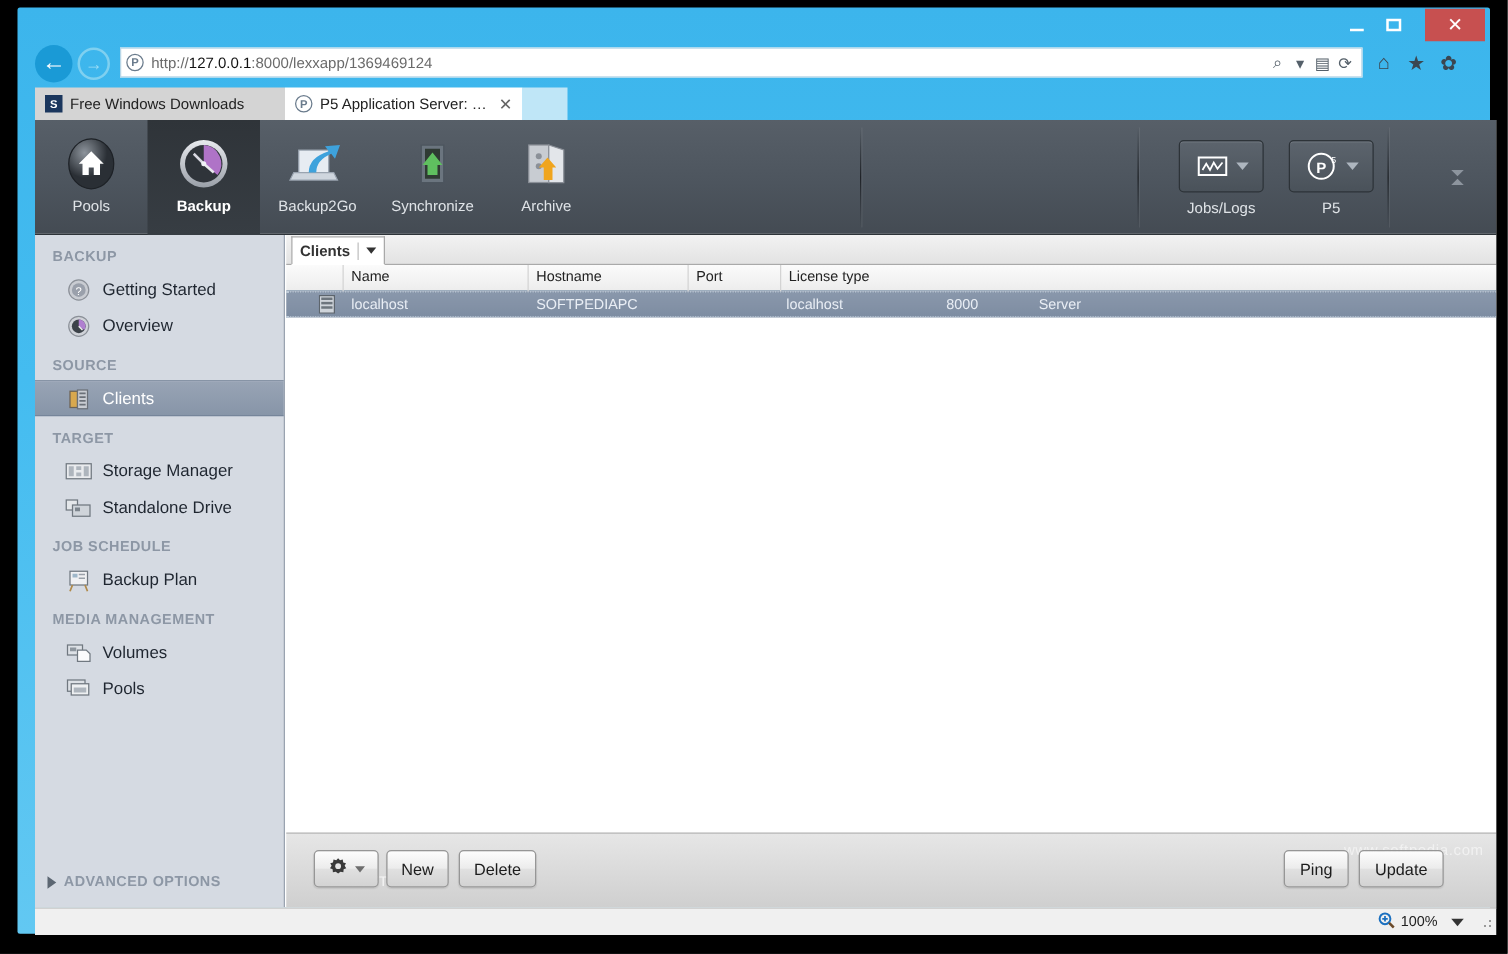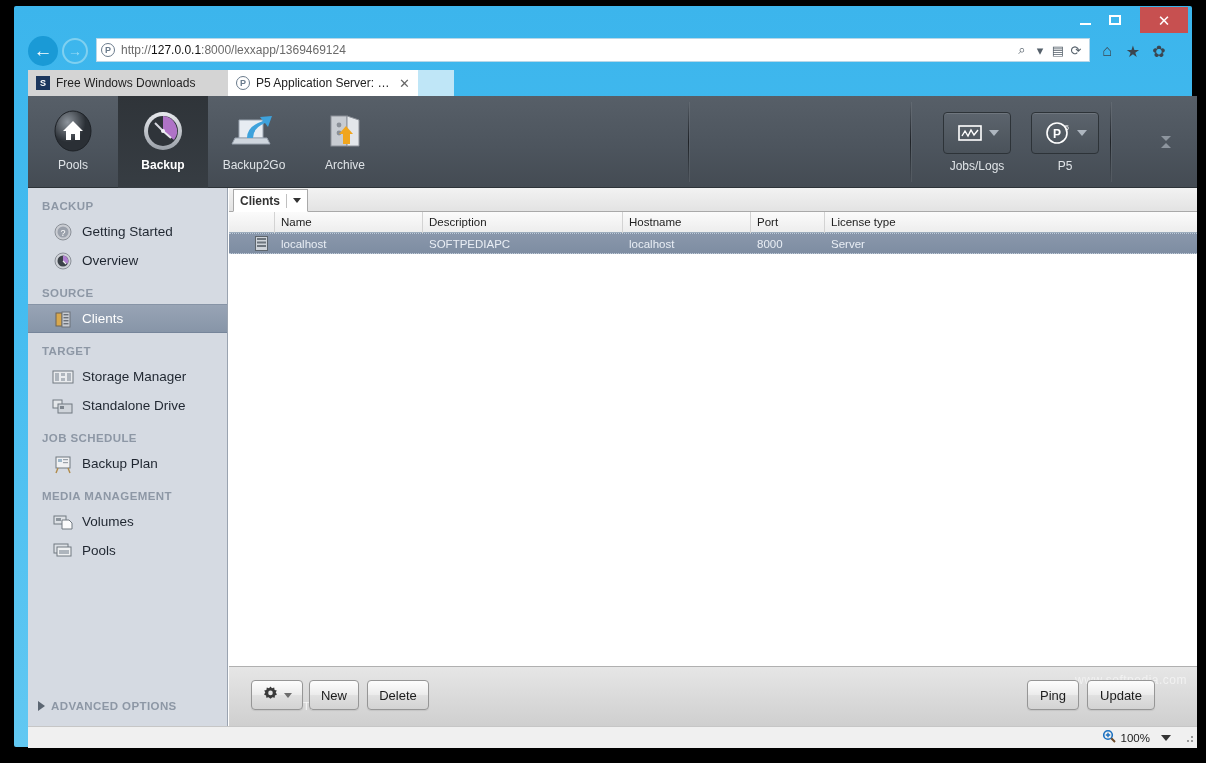--- a/index.html
+++ b/index.html
@@ -347,20 +347,30 @@
           <span class="ico">
             <svg width="50" height="46" viewBox="0 0 50 46">
               <path d="M10 12 L34 12 L34 30 L10 30 Z" fill="#e7ecf2" stroke="#9aa4b0"></path>
               <path d="M6 30 L38 30 L41 36 L3 36 Z" fill="#cfd6de" stroke="#9aa4b0"></path>
               <path d="M18 30 Q18 18 34 13 L31 9 L43 8 L39 19 L36 15 Q24 20 24 30 Z" fill="#3ea2dc"></path>
             </svg>
           </span>
           <span class="lbl">Backup2Go</span>
         </div>
 
+        <div class="tbitem wide">
+          <span class="ico">
+            <svg width="46" height="46" viewBox="0 0 46 46">
+              <path d="M14 8 L32 8 L32 38 L14 38 Z" fill="#6b757f" stroke="#4c555e"></path>
+              <path d="M17 11 L29 11 L29 35 L17 35 Z" fill="#2f3a33"></path>
+              <path d="M23 14 L31 24 L27 24 L27 32 L19 32 L19 24 L15 24 Z" fill="#5fbf5f"></path>
+            </svg>
+          </span>
+          <span class="lbl">Synchronize</span>
+        </div>
 
         <div class="tbitem">
           <span class="ico">
             <svg width="46" height="46" viewBox="0 0 46 46">
               <rect x="9" y="8" width="16" height="30" fill="#c8ccd2" stroke="#8b9098"></rect>
               <circle cx="17" cy="17" r="2.4" fill="#8b9098"></circle>
               <circle cx="17" cy="25" r="2.4" fill="#8b9098"></circle>
               <path d="M25 8 L37 12 L37 38 L25 38 Z" fill="#e3e6ea" stroke="#8b9098"></path>
               <path d="M24 18 L31 26 L28 26 L28 36 L21 36 L21 26 L17 26 Z" fill="#f0a51e"></path>
             </svg>
@@ -521,21 +531,20 @@
           <span>Clients</span>
           <span class="tsep"></span>
           <span class="caret"></span>
         </div>
       </div>
 
       <div id="grid">
         <div id="grid-head">
           <div class="hc" style="width:46px"></div>
           <div class="hc" style="width:148px">Name</div>
-          <div class="hc" style="width:200px">Description</div>
           <div class="hc" style="width:128px">Hostname</div>
           <div class="hc" style="width:74px">Port</div>
           <div class="hc" style="flex:1; border-right:none">License type</div>
         </div>
 
         <div class="grid-row">
           <div class="gc iconcell" style="width:46px">
             <svg width="13" height="15" viewBox="0 0 13 15">
               <rect x="0.5" y="0.5" width="12" height="14" fill="#cfd4da" stroke="#5d656d"></rect>
               <rect x="2" y="2" width="9" height="2" fill="#6d757d"></rect>

